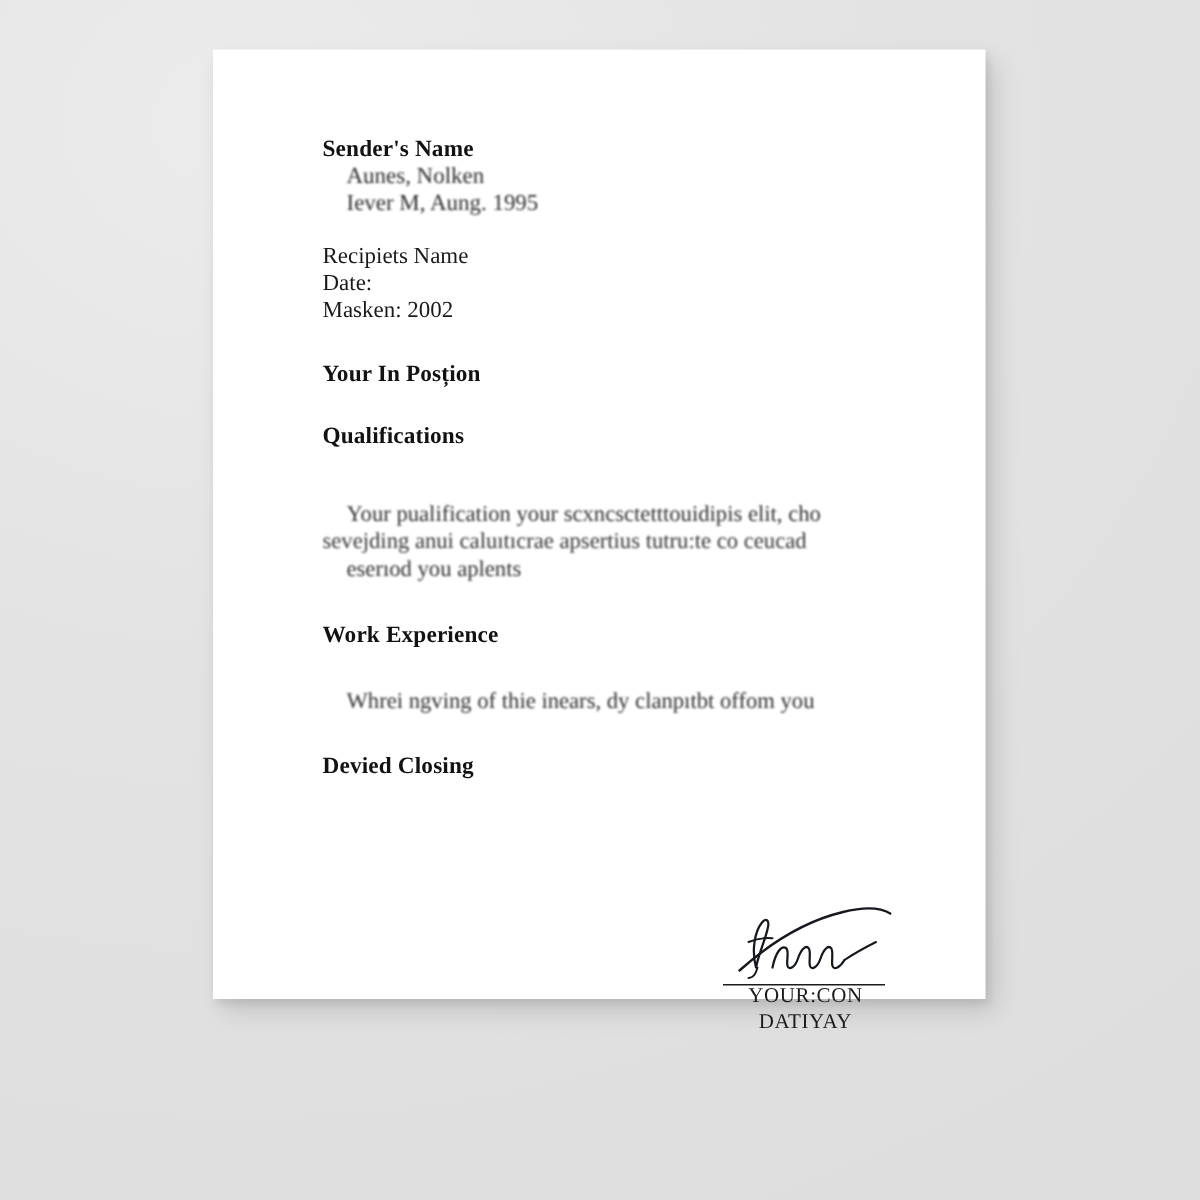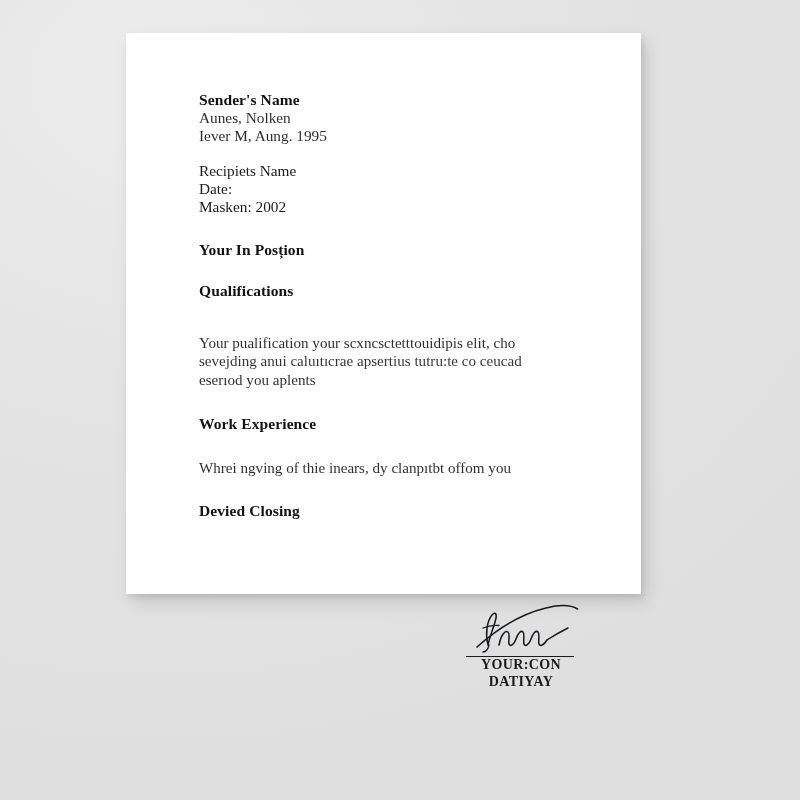--- a/index.html
+++ b/index.html
@@ -19,24 +19,24 @@
   #backdrop {
     position: absolute;
     inset: 0;
     background:
       radial-gradient(120% 100% at 20% 10%, #ececec 0%, #e3e3e3 45%, #dedede 100%);
   }
 
   
   #page {
     position: absolute;
-    left: 126px;
+    left: 142px;
     top: 33px;
     width: 515px;
-    height: 561px;
+    height: 633px;
     background: #ffffff;
     box-shadow:
       6px 8px 16px rgba(0,0,0,0.13),
       2px 3px 5px rgba(0,0,0,0.08);
   }
 
   #page-inner {
     position: absolute;
     left: 73px;
     top: 58px;
@@ -60,40 +60,39 @@
   }
 
   .para {
     font-size: 15.1px;
     line-height: 1.20;
     color: #1d1d1d;
   }
 
   
   .soft   { filter: blur(0.32px); }
-  .softer { filter: blur(0.55px); opacity: 0.93; }
+  .softer { filter: blur(0.55px); opacity: 0.93; margin-left: 16px; }
   .softest{ filter: blur(0.72px); opacity: 0.90; }
 
   
   .gap-sender-recip { height: 17px; }
   .gap-recip-pos    { height: 25px; }
   .gap-pos-qual     { height: 23px; }
   .gap-qual-p1      { height: 12px; }
   .gap-p1-p2        { height: 22px; }
   .gap-p2-work      { height: 26px; }
   .gap-work-p3      { height: 26px; }
   .gap-p3-close     { height: 25px; }
 
   
   #sig-block {
     position: absolute;
     left: 330px;
     top: 566px;
     width: 130px;
-    font-weight: bold;
   }
   #sig-draw {
     display: block;
     width: 118px;
     height: 56px;
     margin-left: 6px;
     filter: blur(0.2px);
   }
   #sig-rule {
     width: 108px;

